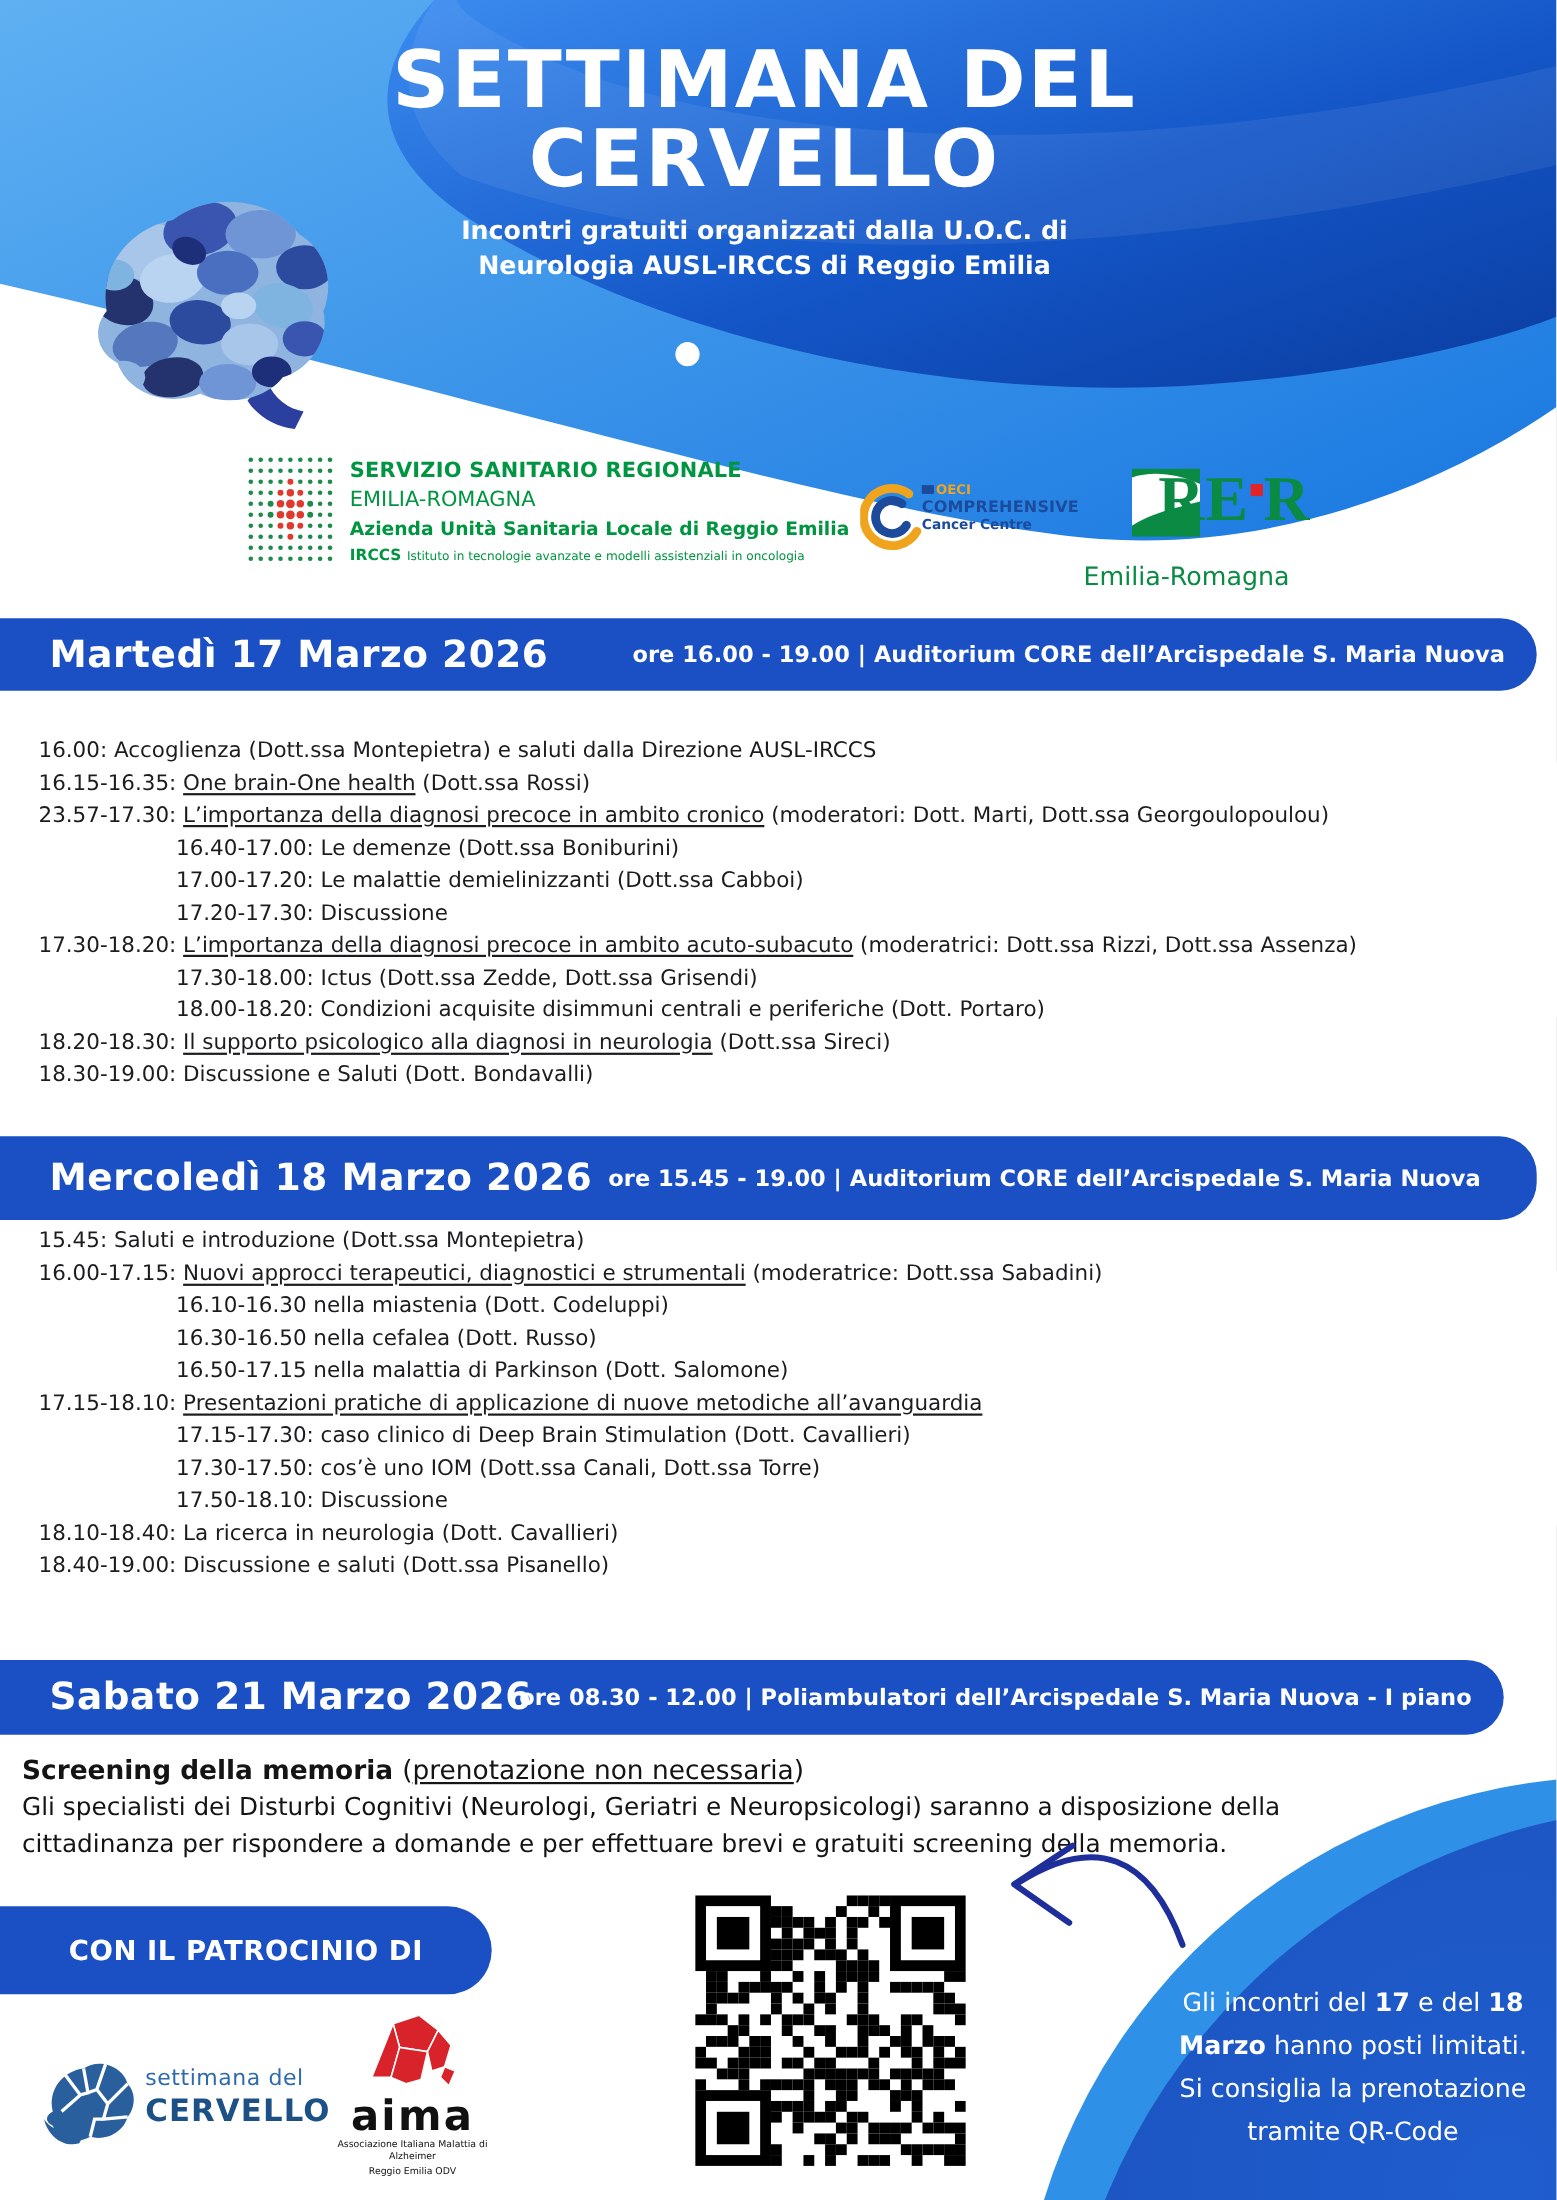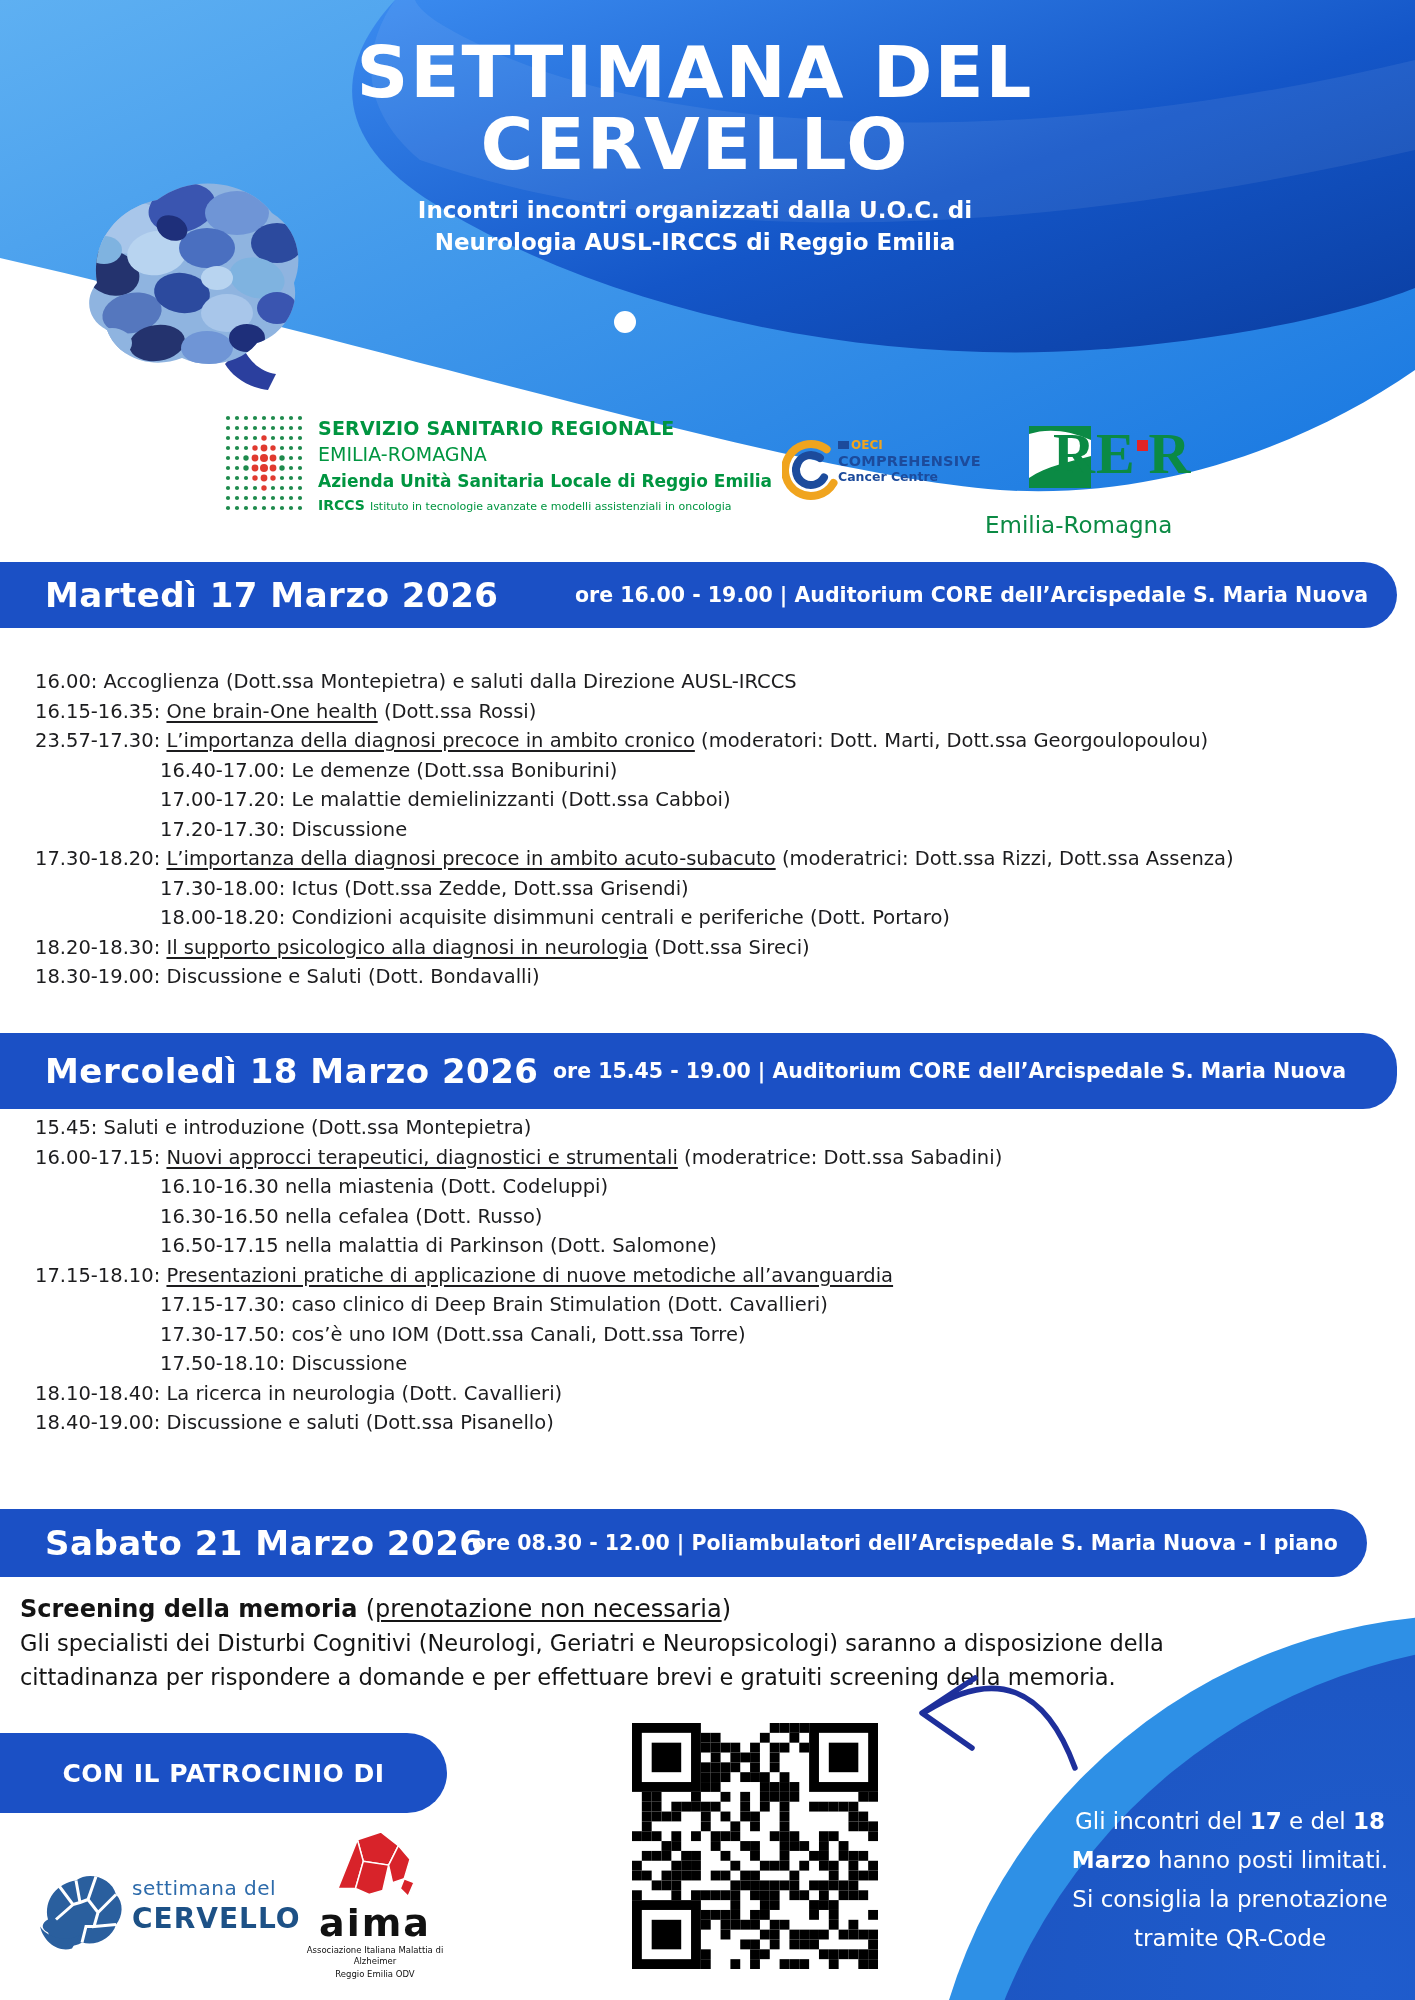--- a/index.html
+++ b/index.html
@@ -118,21 +118,21 @@
       <ellipse cx="130" cy="70" rx="16" ry="12" fill="#1e2f7a" transform="rotate(25 130 70)"></ellipse>
       <ellipse cx="175" cy="120" rx="16" ry="12" fill="#b8d4f0"></ellipse>
     </g>
   </svg>
 
   <div class="hdr-title">
     <div>SETTIMANA DEL</div>
     <div>CERVELLO</div>
   </div>
   <div class="hdr-sub">
-    <div>Incontri incontri organizzati dalla U.O.C. di</div>
+    <div>Incontri gratuiti organizzati dalla U.O.C. di</div>
     <div>Neurologia AUSL-IRCCS di Reggio Emilia</div>
   </div>
 
   <svg id="ssr-dots" class="abs" style="left:222px;top:412px;" width="84" height="102" viewBox="0 0 84 102">
       <circle cx="6" cy="6" r="2.1" fill="#1e8a4c"></circle>
       <circle cx="15" cy="6" r="2.1" fill="#1e8a4c"></circle>
       <circle cx="24" cy="6" r="2.1" fill="#1e8a4c"></circle>
       <circle cx="33" cy="6" r="2.1" fill="#1e8a4c"></circle>
       <circle cx="42" cy="6" r="2.1" fill="#1e8a4c"></circle>
       <circle cx="51" cy="6" r="2.1" fill="#1e8a4c"></circle>

